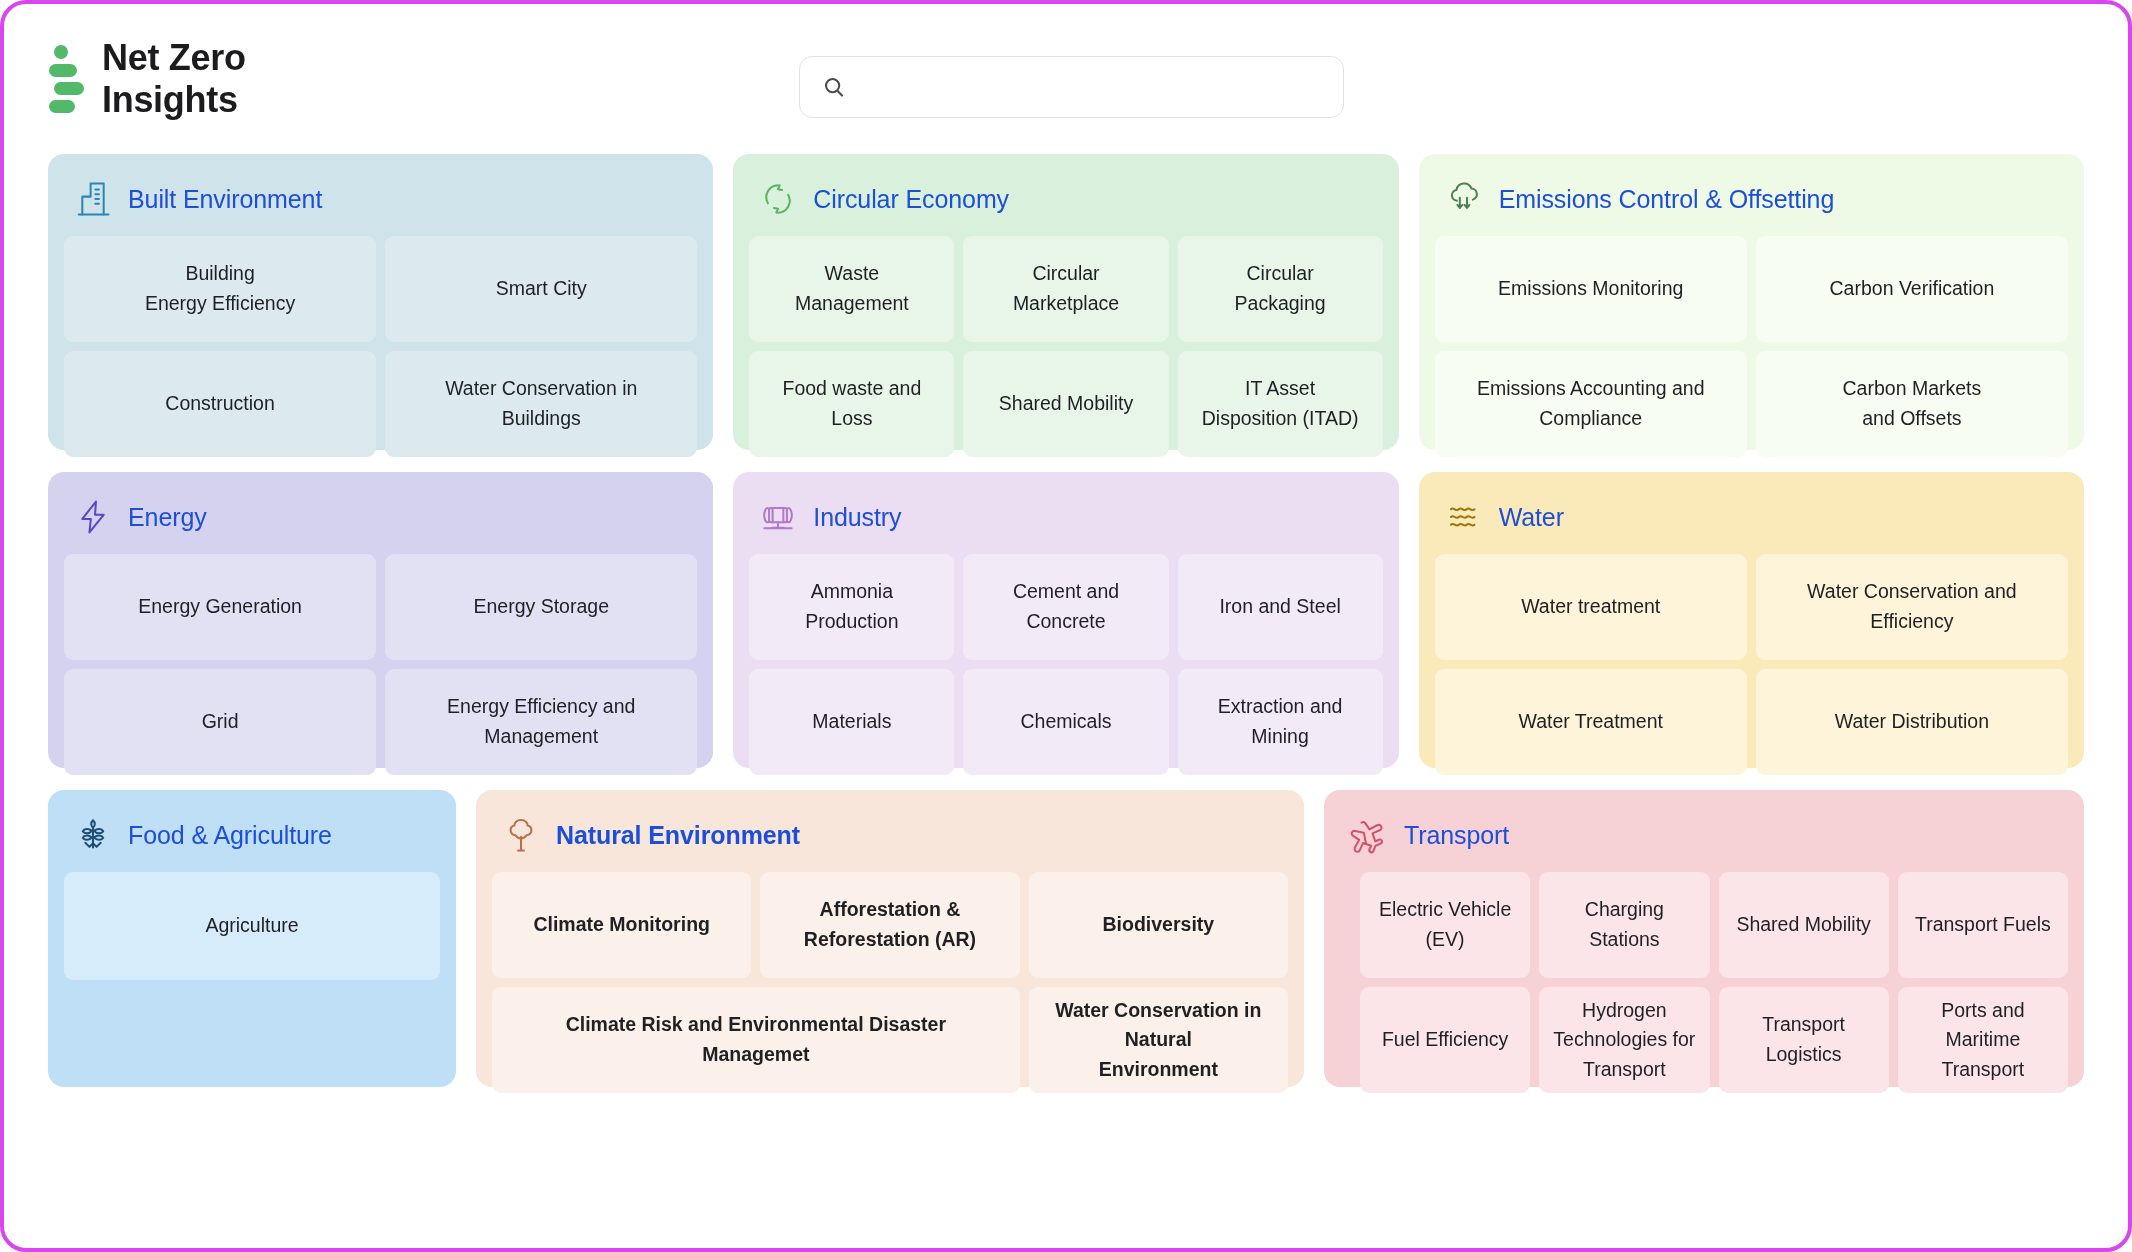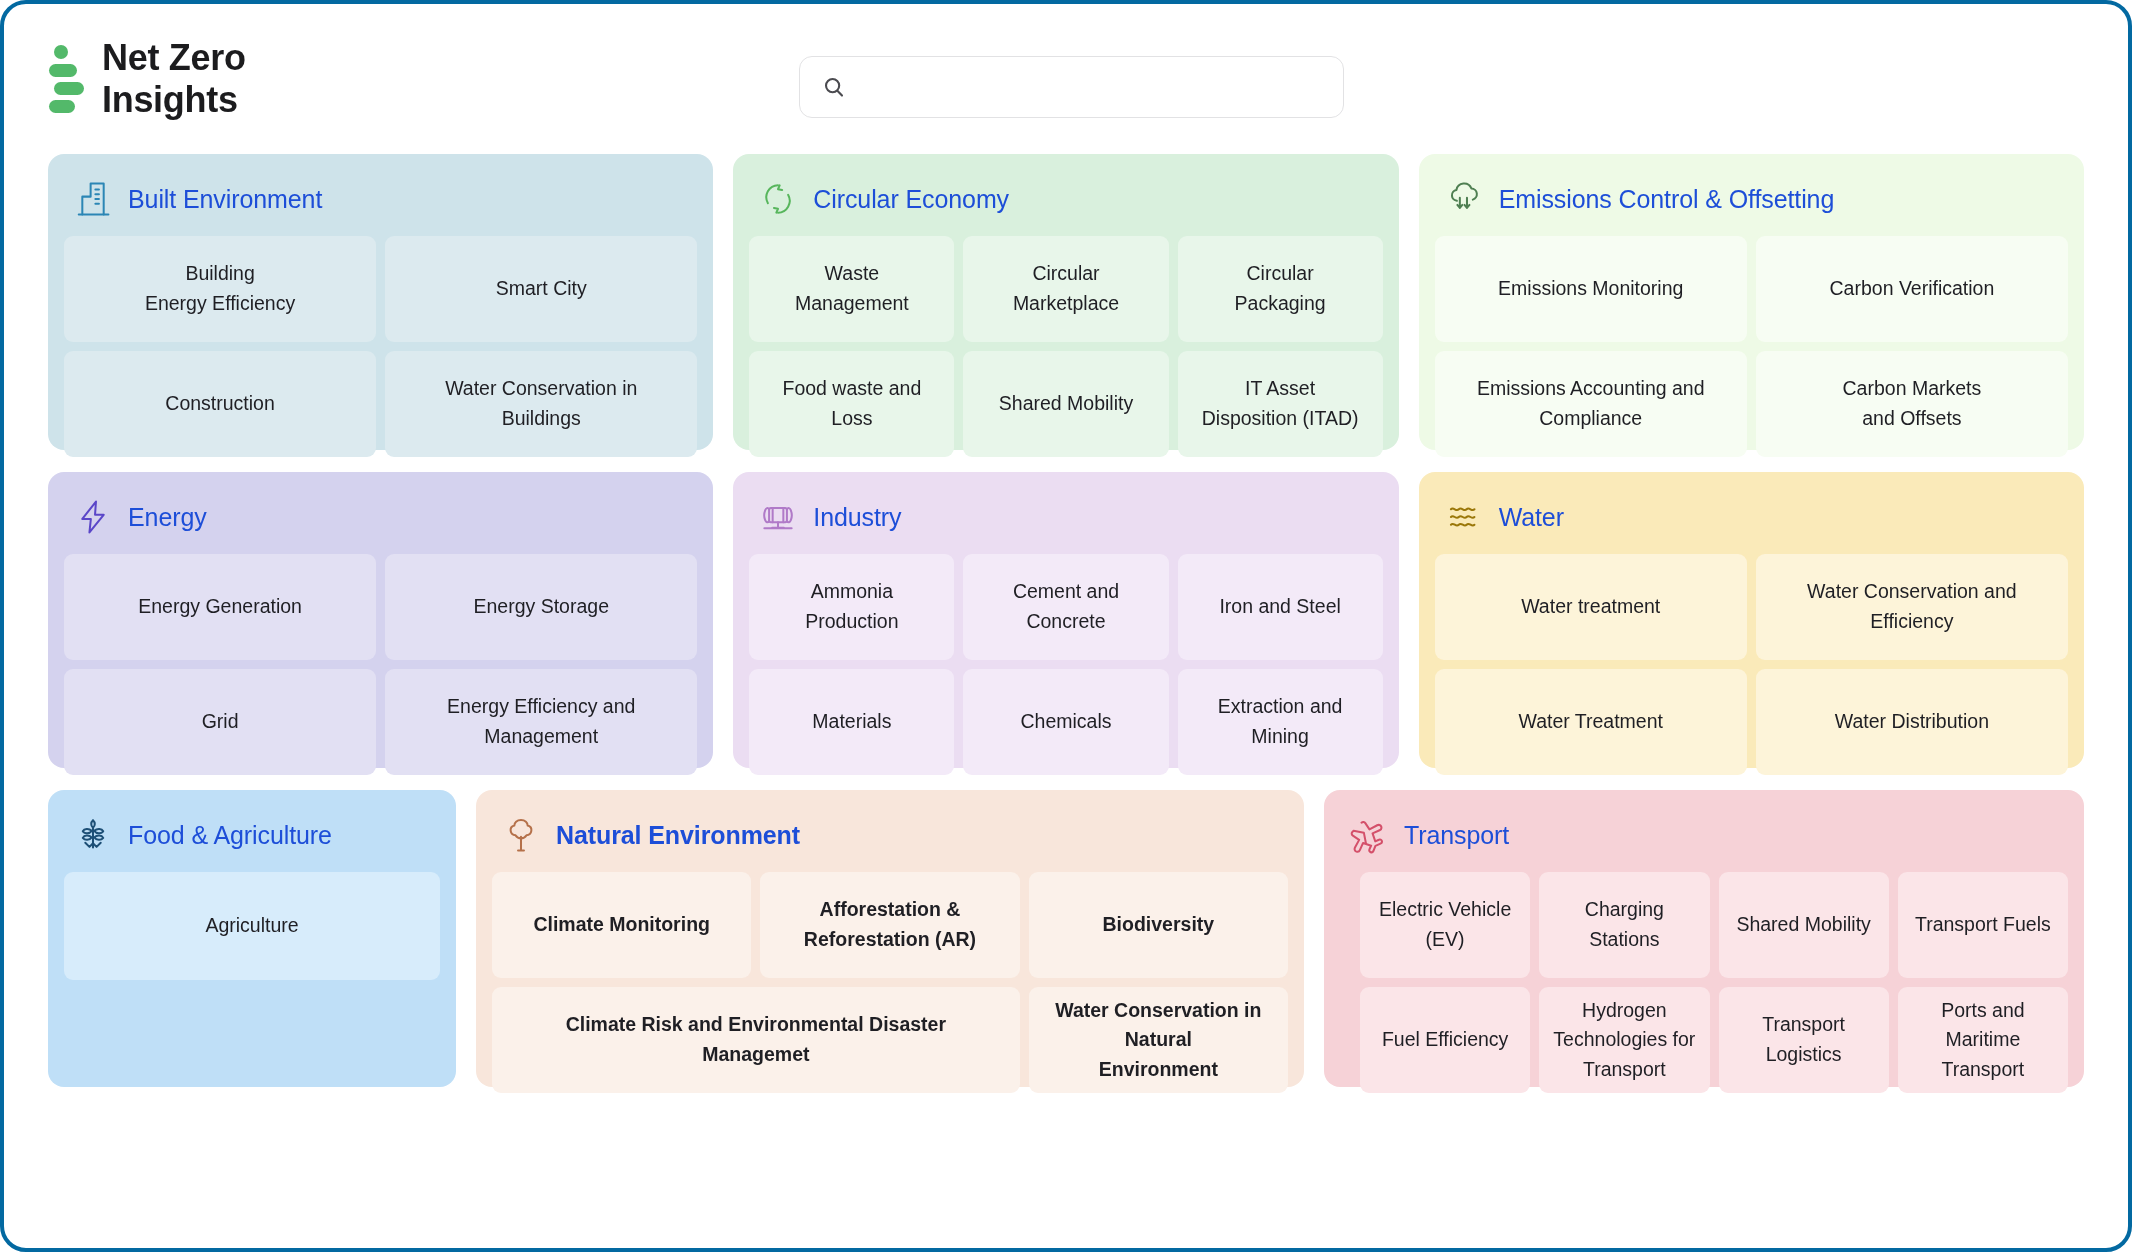--- a/index.html
+++ b/index.html
@@ -9,21 +9,21 @@
     height: 1252px;
     background: #ffffff;
     font-family: "Liberation Sans", sans-serif;
     overflow: hidden;
   }
 
   #page {
     position: absolute;
     inset: 0;
     background: #ffffff;
-    border: 4px solid #0369a1;
+    border: 4px solid #d946ef;
     border-radius: 26px;
     overflow: hidden;
   }
 
   
   #header {
     position: relative;
     height: 150px;
     display: flex;
     align-items: center;

